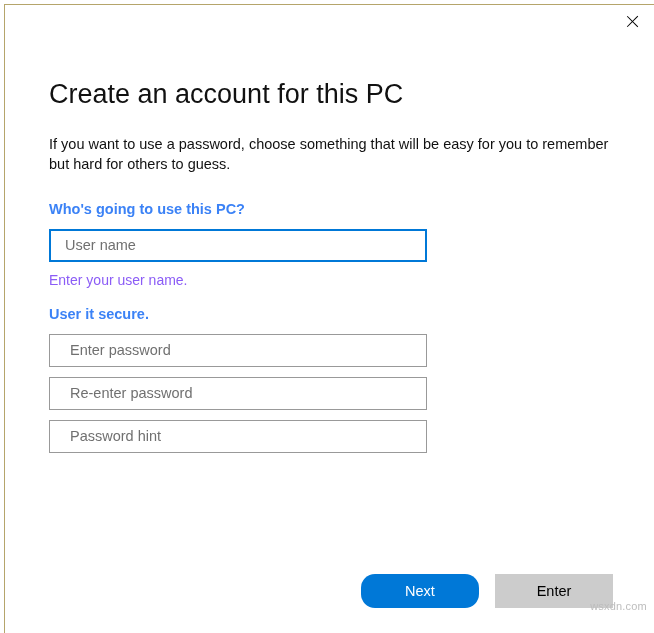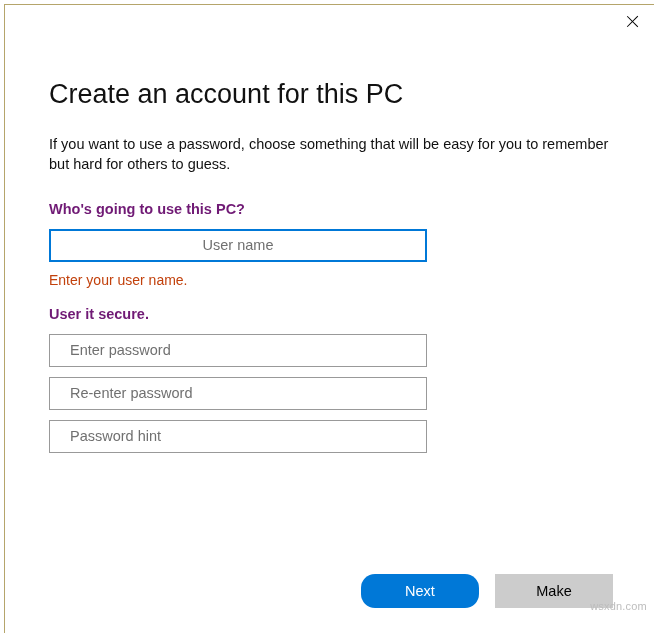--- a/index.html
+++ b/index.html
@@ -56,45 +56,44 @@
     .subtitle {
       font-size: 14.5px;
       color: #111;
       line-height: 1.4;
       margin-bottom: 26px;
       max-width: 570px;
     }
     .section-label {
       font-size: 14.5px;
       font-weight: 600;
-      color: #701a75;
+      color: #3b82f6;
       margin-bottom: 12px;
     }
     .field {
       display: block;
       width: 378px;
       height: 33px;
       border: 1px solid #999;
       padding: 0 20px;
       font-size: 14.5px;
       color: #000;
       background: #fff;
       margin-bottom: 10px;
     }
     .field::placeholder {
       color: #707070;
     }
     .field.focused {
       border: 2px solid #0078d7;
-      padding: 0 22px;
-      text-align: center;
+      padding: 0 14px;
     }
     .error-text {
       font-size: 14px;
-      color: #c2410c;
+      color: #8b5cf6;
       margin-top: 4px;
       margin-bottom: 18px;
     }
     .bottom {
       display: flex;
       justify-content: flex-end;
       gap: 12px;
       padding: 0 40px 24px 0;
     }
     .btn {
@@ -138,16 +137,16 @@
   <div class="error-text">Enter your user name.</div>
 
   <div class="section-label">User it secure.</div>
   <input type="password" class="field" placeholder="Enter password" style="">
   <input type="password" class="field" placeholder="Re-enter password" style="">
   <input type="text" class="field" placeholder="Password hint" style="">
 </div>
 
 <div class="bottom">
   <button class="btn btn-primary">Next</button>
-  <button class="btn btn-secondary">Make</button>
+  <button class="btn btn-secondary">Enter</button>
 </div>
 
 <div class="watermark">wsxdn.com</div>
 
 </body></html>

